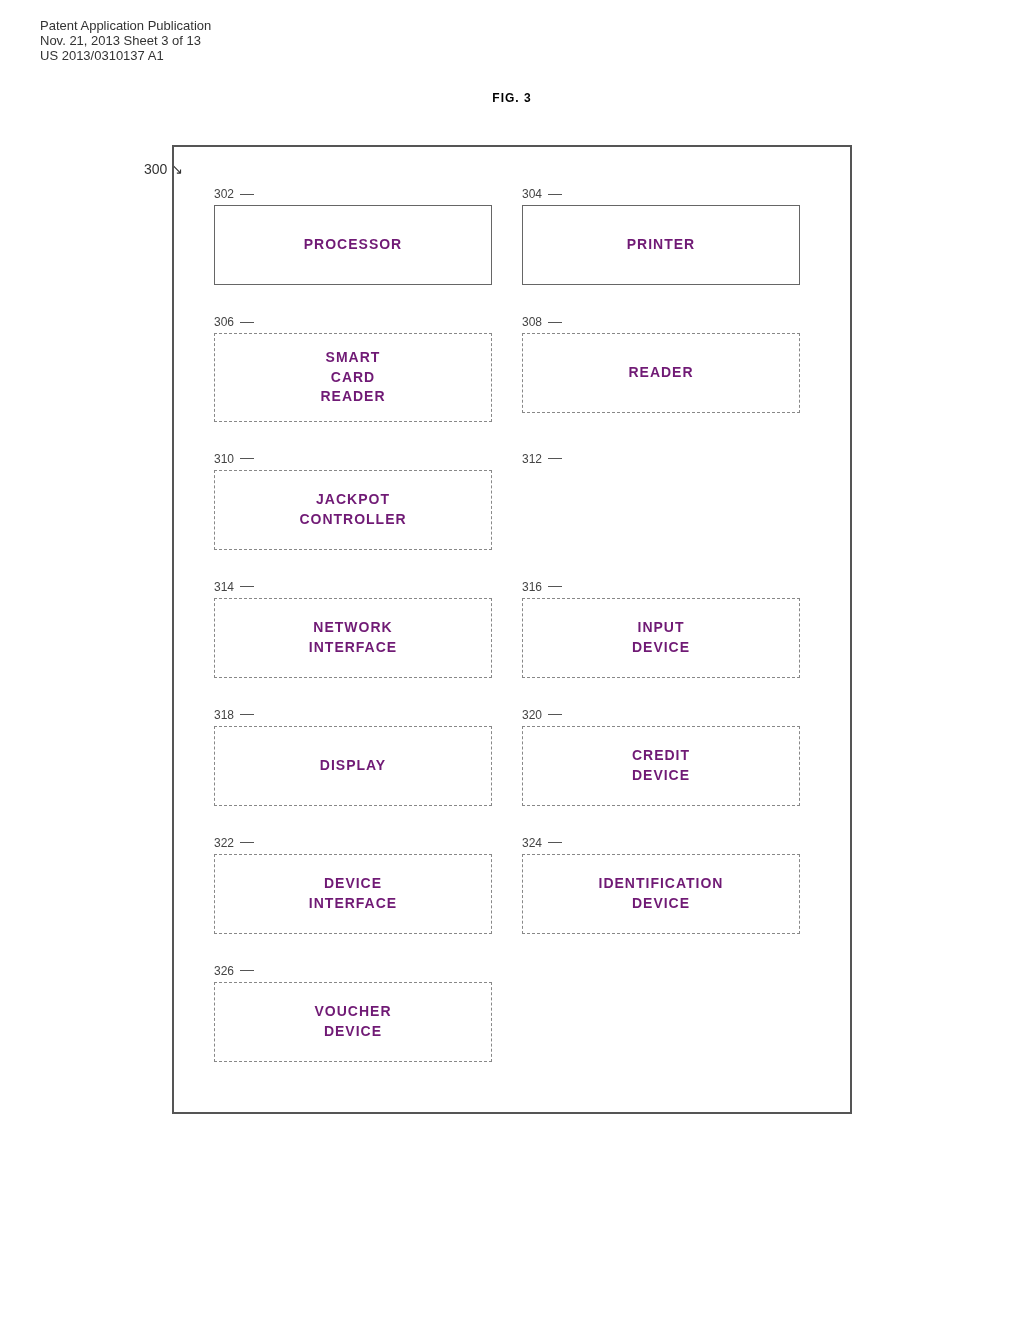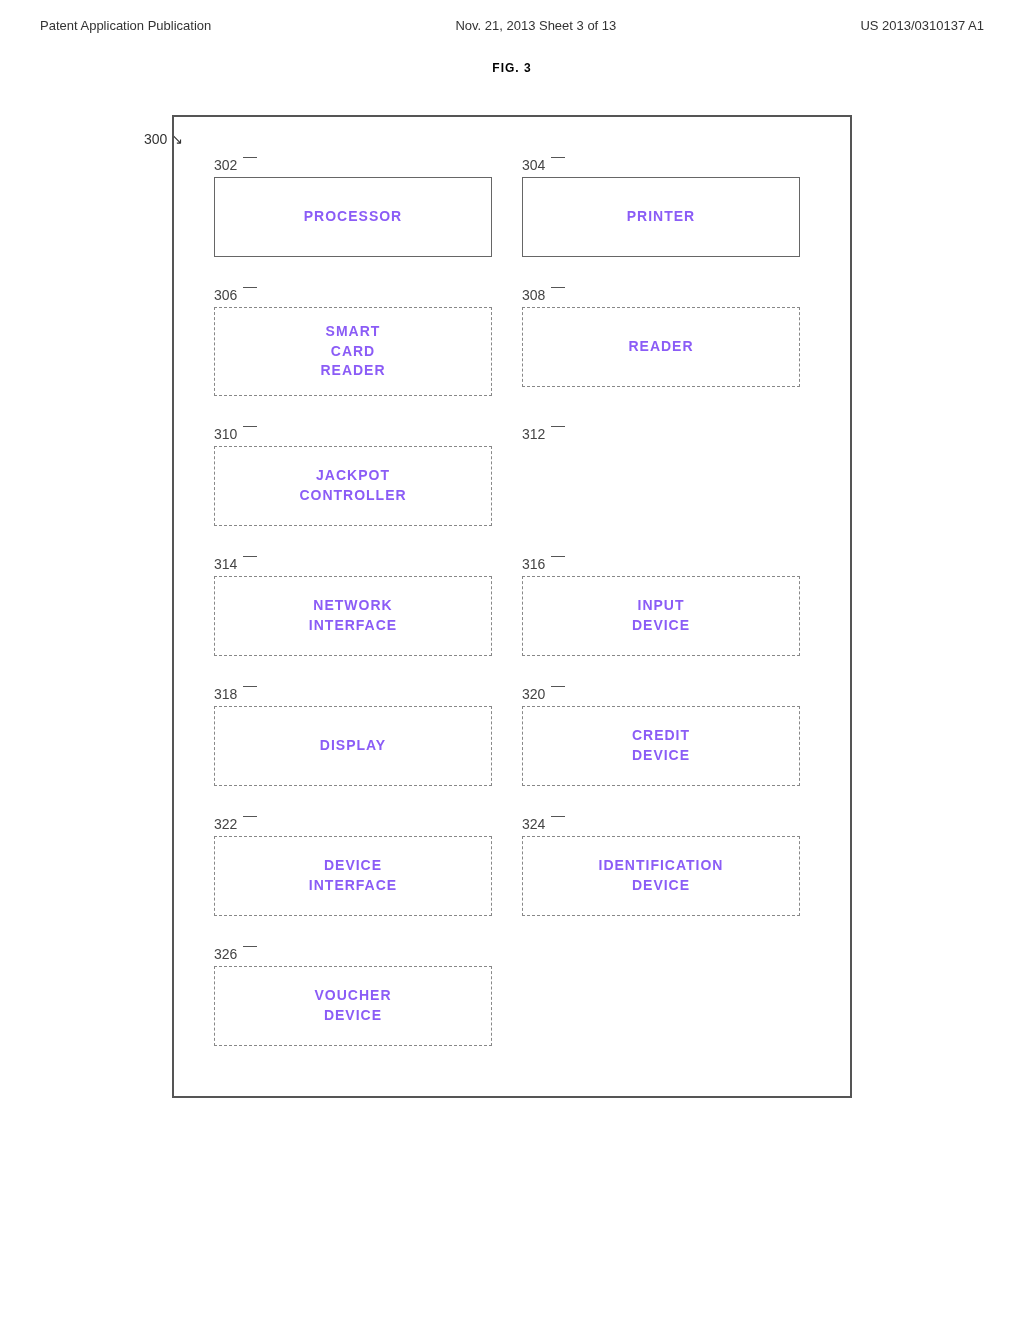--- a/index.html
+++ b/index.html
@@ -11,20 +11,21 @@
       position: relative;
     }
 
     .page-header {
       display: flex;
       justify-content: space-between;
       padding: 18px 40px 10px 40px;
       font-size: 13px;
       color: #333;
       border-bottom: none;
+      flex-direction: column;
     }
 
     .fig-title {
       text-align: center;
       font-size: 12px;
       font-weight: bold;
       margin: 18px 0 10px 0;
       letter-spacing: 1px;
     }
 
@@ -47,24 +48,25 @@
       gap: 0;
       width: 100%;
     }
 
     .cell {
       padding: 10px 20px 20px 10px;
       position: relative;
     }
 
     .ref-label {
-      font-size: 14px;
+      font-size: 12px;
       color: #444;
       margin-bottom: 4px;
       display: flex;
+      align-items: center;
       gap: 4px;
     }
 
     .ref-dash {
       display: inline-block;
       width: 14px;
       height: 0;
       border-top: 1.5px solid #555;
       vertical-align: middle;
       margin-left: 2px;
@@ -74,21 +76,21 @@
       border: 1.5px solid #888;
       border-style: dashed;
       min-height: 80px;
       display: flex;
       align-items: center;
       justify-content: center;
       text-align: center;
       font-size: 14px;
       font-weight: bold;
       letter-spacing: 1px;
-      color: #8b5cf6;
+      color: #701a75;
       padding: 14px 10px;
       line-height: 1.4;
     }
 
     .component-box.solid {
       border-style: solid;
       border-color: #666;
     }
 
     .bottom-single {

